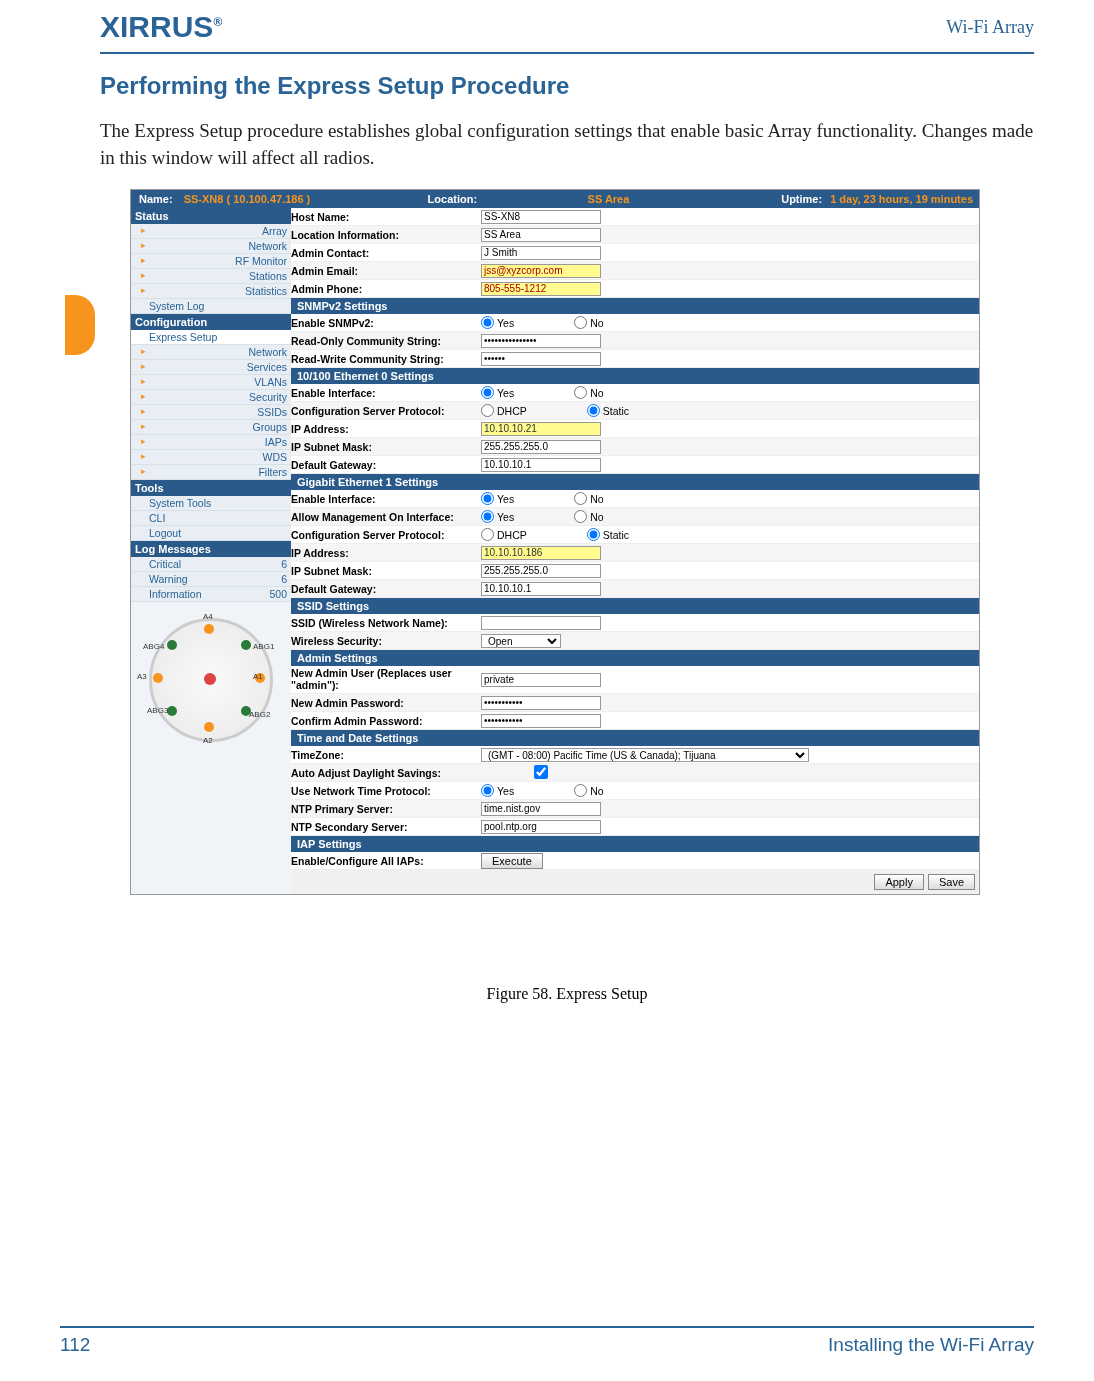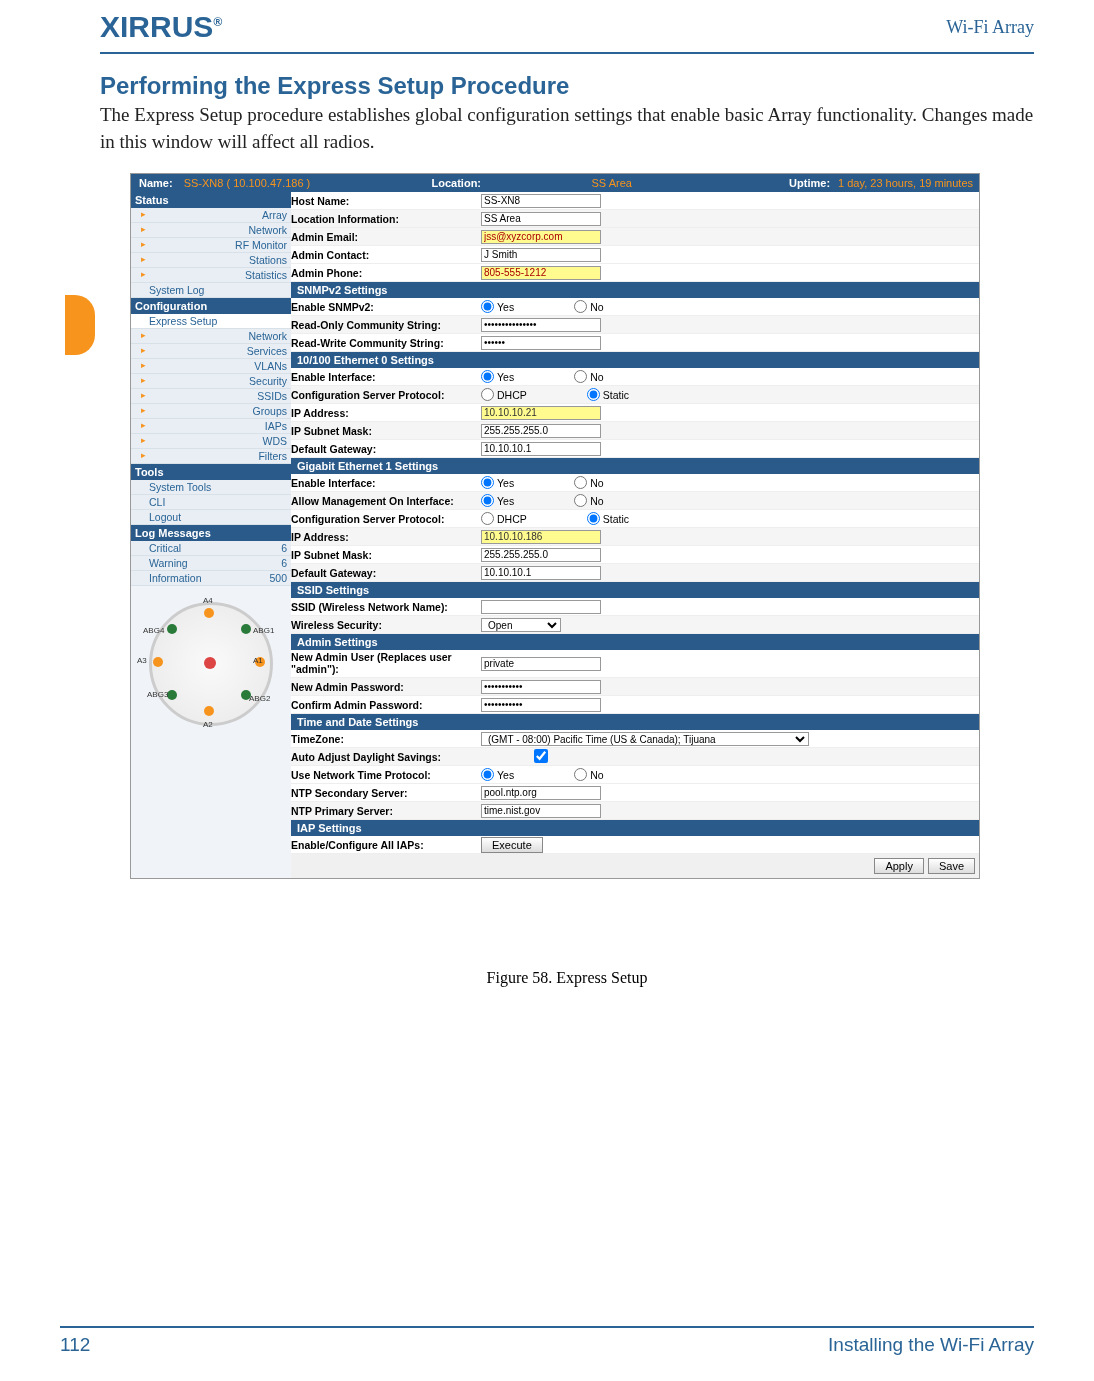--- a/index.html
+++ b/index.html
@@ -4,27 +4,27 @@
 <style>
   *{box-sizing:border-box;margin:0;padding:0;}
   body{font-family:Georgia,'Times New Roman',serif;background:#fff;color:#000;width:1094px;height:1381px;position:relative;font-size:17px;}
   .page{padding:10px 60px 0 100px;position:relative;height:100%;}
   .side-tab{position:absolute;left:65px;top:295px;width:30px;height:60px;background:#f7941d;border-radius:0 20px 20px 0;}
   .header{display:flex;justify-content:space-between;align-items:center;padding:0 0 8px;}
   .logo{font-family:Arial,sans-serif;font-weight:900;font-size:30px;color:#2a6496;letter-spacing:0;font-style:italic;}
   .logo b{font-style:normal;}
   .doc-title{color:#2a6496;font-size:18px;font-family:Georgia,serif;font-style:normal;}
   .rule{height:2px;background:#2a6496;margin:0 0 18px;}
-  .section-title{color:#2a6496;font-family:Arial,Helvetica,sans-serif;font-weight:bold;font-size:24px;margin-bottom:2px;}
+  .section-title{color:#2a6496;font-family:Arial,Helvetica,sans-serif;font-weight:bold;font-size:24px;margin-bottom:18px;}
   .body-text{font-family:Georgia,'Palatino Linotype',serif;font-size:19px;line-height:1.4;color:#222;margin-bottom:18px;}
   .figure{margin-left:30px;width:850px;border:1px solid #999;font-family:Arial,Helvetica,sans-serif;font-size:10.5px;background:#fff;}
   .topbar{background:#2a5a8a;color:#fff;display:flex;font-size:11px;font-weight:bold;height:18px;align-items:center;}
   .topbar span{padding:0 4px;}
   .tb-label{color:#fff;}
-  .tb-val{color:#f7941d;font-weight:normal;}
+  .tb-val{color:#f7941d;font-weight:bold;}
   .tb-name{flex:0 0 200px;padding-left:4px;}
   .tb-loc{flex:0 0 160px;text-align:left;padding-right:6px;}
   .tb-locval{flex:0 0 80px;}
   .tb-up{flex:0 0 70px;text-align:right;}
   .content{display:flex;}
   .sidebar{width:160px;background:#f0f4f8;font-size:10.5px;}
   .side-sect{background:#2a5a8a;color:#fff;font-weight:bold;padding:2px 4px;font-size:11px;}
   .side-item{padding:1px 4px 1px 10px;color:#2a6496;display:flex;justify-content:space-between;background:#e8eef4;border-bottom:1px solid #d8e0e8;}
   .side-item.sub{padding-left:18px;}
   .side-item.sel{background:#fff;}
@@ -146,27 +146,27 @@
 
       <div class="main">
         <div class="row">
             <span class="lbl">Host Name:</span>
             <span class="val"><input value="SS-XN8" style=""></span>
           </div>
         <div class="row alt">
             <span class="lbl">Location Information:</span>
             <span class="val"><input value="SS Area" style=""></span>
           </div>
+        <div class="row">
+            <span class="lbl">Admin Contact:</span>
+            <span class="val"><input value="J Smith" style=""></span>
+          </div>
         <div class="row alt">
             <span class="lbl">Admin Email:</span>
             <span class="val"><input class="hl" value="jss@xyzcorp.com" style=""></span>
-          </div>
-        <div class="row">
-            <span class="lbl">Admin Contact:</span>
-            <span class="val"><input value="J Smith" style=""></span>
           </div>
         <div class="row">
             <span class="lbl">Admin Phone:</span>
             <span class="val"><input class="hl" value="805-555-1212" style=""></span>
           </div>
 
         <div class="sect-hdr">SNMPv2 Settings</div>
         <div class="row">
             <span class="lbl">Enable SNMPv2:</span>
             <span class="radios">
@@ -321,27 +321,27 @@
               <label>
                 <input type="radio" checked="" style="">
                 <span>Yes</span>
               </label>
               <label>
                 <input type="radio" style="">
                 <span>No</span>
               </label>
             </span>
           </div>
+        <div class="row alt">
+            <span class="lbl">NTP Primary Server:</span>
+            <span class="val"><input value="time.nist.gov" style=""></span>
+          </div>
         <div class="row">
             <span class="lbl">NTP Secondary Server:</span>
             <span class="val"><input value="pool.ntp.org" style=""></span>
-          </div>
-        <div class="row alt">
-            <span class="lbl">NTP Primary Server:</span>
-            <span class="val"><input value="time.nist.gov" style=""></span>
           </div>
 
         <div class="sect-hdr">IAP Settings</div>
         <div class="row">
             <span class="lbl">Enable/Configure All IAPs:</span>
             <span class="val"><button class="btn">Execute</button></span>
           </div>
 
         <div class="btn-row">
           <button class="btn">Apply</button>

